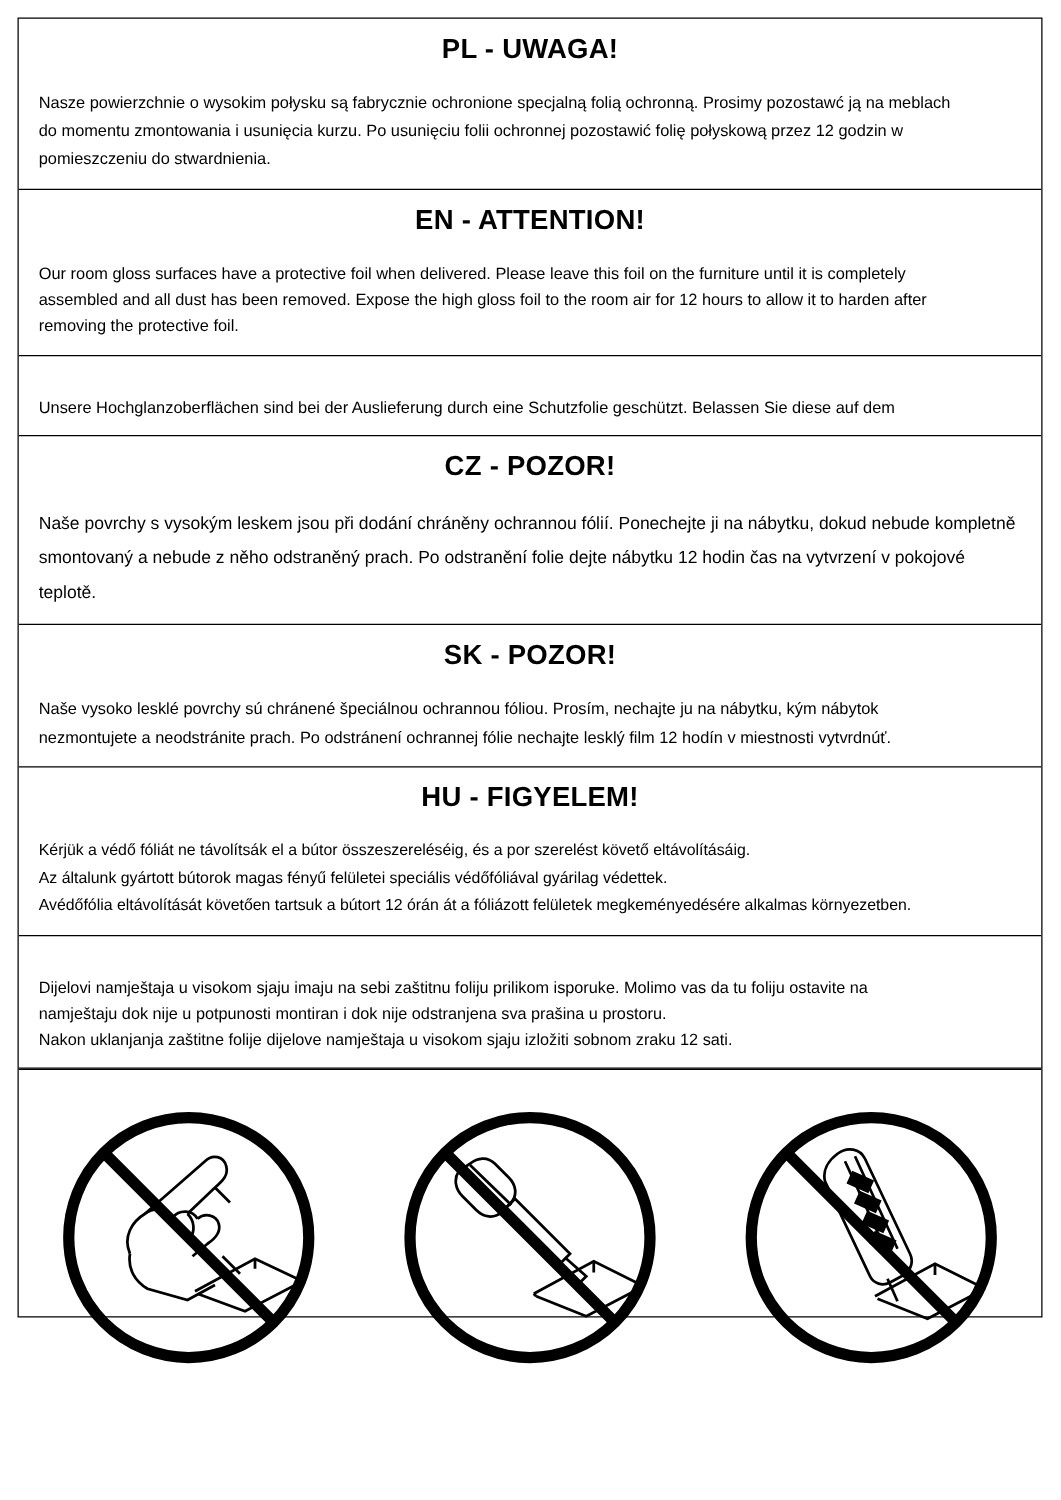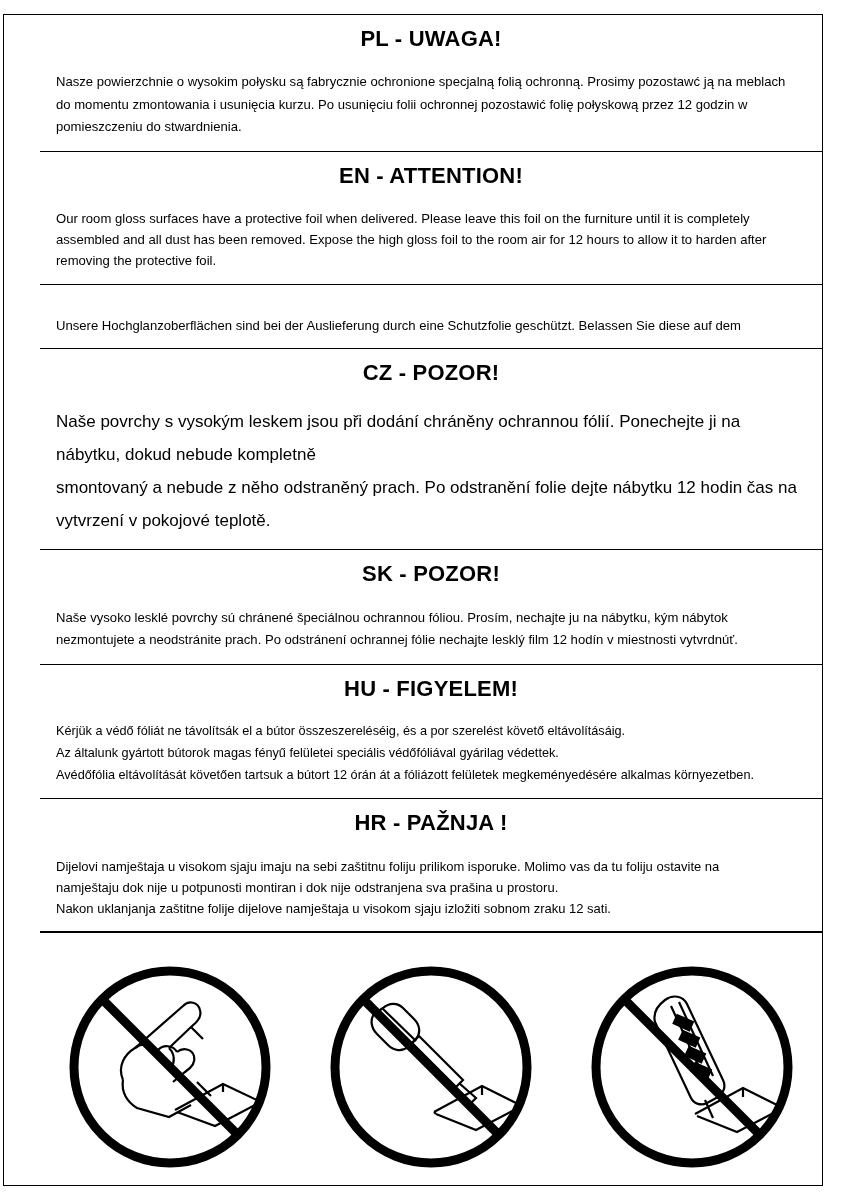--- a/index.html
+++ b/index.html
@@ -10,27 +10,26 @@
   body {
     width: 849px;
     height: 1200px;
     font-family: "Liberation Sans", sans-serif;
     color: #000000;
     position: relative;
     overflow: hidden;
   }
   .page {
     position: absolute;
-    left: 3px;
+    left: 14px;
     top: 14px;
     width: 820px;
-    height: 1172px;
+    height: 1040px;
     border: 1.5px solid #000;
     box-sizing: border-box;
-    padding-left: 36px;
   }
   .notice-block {
     border-bottom: 1.5px solid #000;
     padding: 10px 16px 12px 16px;
     box-sizing: border-box;
   }
   .notice-block:last-of-type {
     border-bottom: none;
   }
   .notice-title {
@@ -44,21 +43,21 @@
   .notice-body {
     font-size: 13.1px;
     line-height: 1.62;
     text-align: left;
     margin-top: 20px;
   }
   .notice-body .ln {
     display: block;
   }
   .block-pl .notice-body { line-height: 1.72; }
-  .block-cz .notice-body { font-size: 17px; line-height: 1.95; }
+  .block-cz .notice-body { font-size: 14px; line-height: 1.95; }
   .block-sk .notice-body { line-height: 1.72; }
   .block-hu .notice-body { font-size: 12.7px; line-height: 1.72; }
   .block-hr .notice-body { font-size: 13px; line-height: 1.62; }
 
   .icons-row {
     border-top: 1.5px solid #000;
     display: flex;
     justify-content: space-around;
     align-items: center;
     height: 270px;
@@ -121,21 +120,20 @@
   <div class="notice-block block-hu">
     <div class="notice-title">HU - FIGYELEM!</div>
     <div class="notice-body">
       <span class="ln">Kérjük a védő fóliát ne távolítsák el a bútor összeszereléséig, és a por szerelést követő eltávolításáig.</span>
       <span class="ln">Az általunk gyártott bútorok magas fényű felületei speciális védőfóliával gyárilag  védettek.</span>
       <span class="ln">Avédőfólia eltávolítását követően tartsuk a bútort 12 órán át a fóliázott felületek megkeményedésére alkalmas környezetben.</span>
     </div>
   </div>
 
   <div class="notice-block block-hr">
-    <div class="notice-title">HR - PAŽNJA !</div>
     <div class="notice-body">
       <span class="ln">Dijelovi namještaja u visokom sjaju imaju na sebi zaštitnu foliju prilikom isporuke. Molimo vas da tu foliju ostavite na</span>
       <span class="ln">namještaju dok nije u potpunosti montiran i dok nije odstranjena sva prašina u prostoru.</span>
       <span class="ln">Nakon uklanjanja zaštitne folije dijelove namještaja u visokom sjaju izložiti sobnom zraku 12 sati.</span>
     </div>
   </div>
 
   <div class="icons-row">
 
     <div class="icon-cell">

